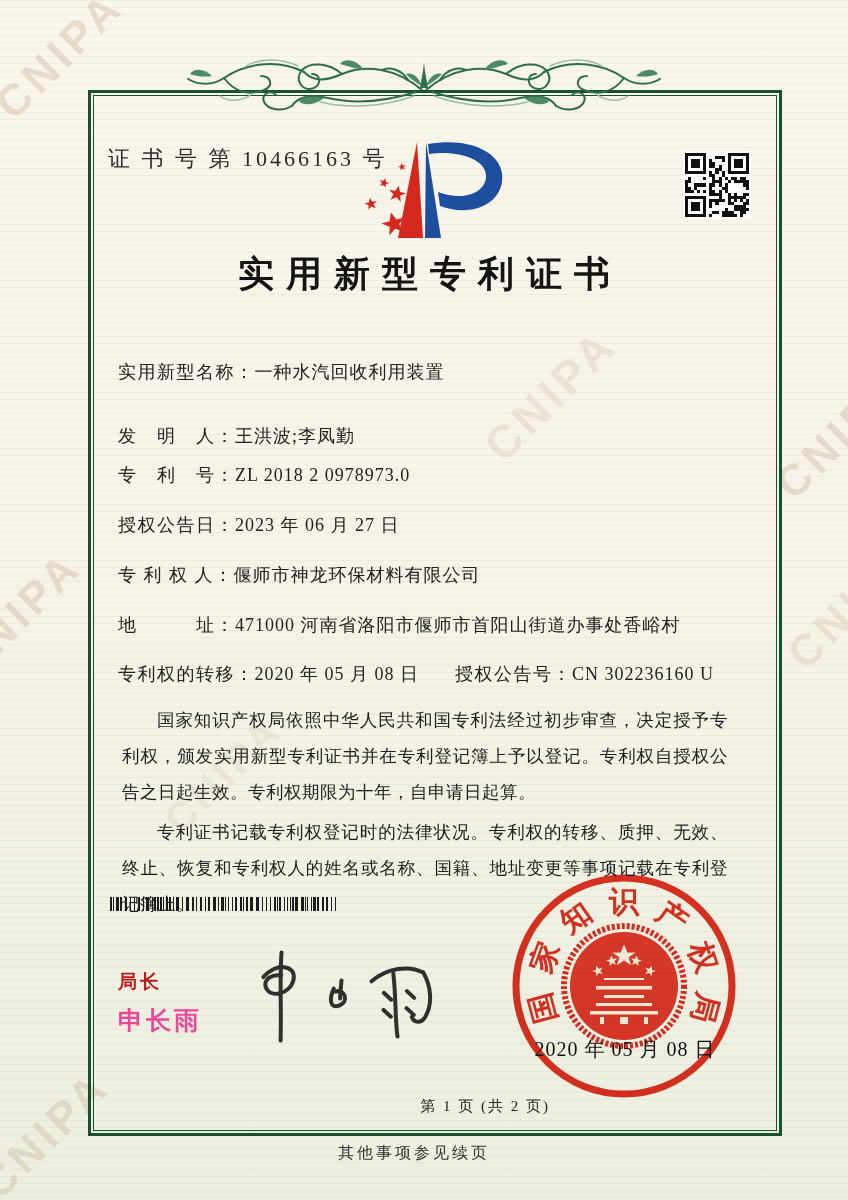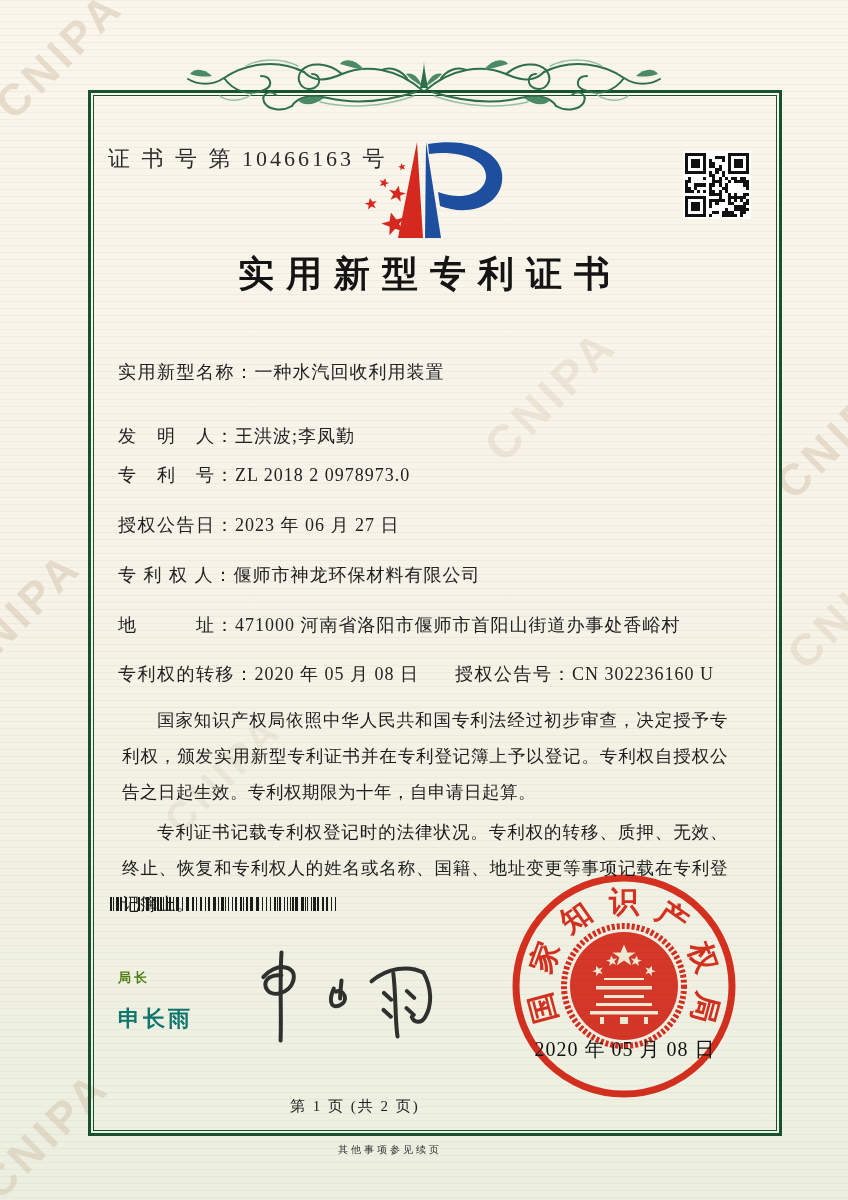--- a/index.html
+++ b/index.html
@@ -28,31 +28,31 @@
   .row{position:absolute;left:118px;font-size:18px;color:#222;z-index:4;white-space:nowrap}
   .flabel{display:inline-block;min-width:112px;letter-spacing:1.5px}
   .fvalue{letter-spacing:1px}
   .grant2{position:absolute;left:337px;top:0}
   
   .body-text{left:118px;top:698px;width:614px;font-size:17.5px;line-height:36px;
              text-align:justify;color:#1d1d1d;z-index:4}
   .body-text p{margin:4px;text-indent:2em;letter-spacing:.5px}
   
   .barcode{left:110px;top:897px;width:228px;height:14px;z-index:4}
-  .sig-title{left:118px;top:969px;font-size:13px;font-family:Liberation Mono, monospace;
-             font-weight:600;letter-spacing:3px;color:#4d7c0f;z-index:4}
-  .sig-name{left:118px;top:1004px;font-size:22px;font-family:"Liberation Sans","DejaVu Sans",sans-serif;
-            font-weight:600;letter-spacing:3px;color:#0f766e;z-index:4}
+  .sig-title{left:118px;top:969px;font-size:19px;font-family:Liberation Mono, monospace;
+             font-weight:600;letter-spacing:3px;color:#b91c1c;z-index:4}
+  .sig-name{left:118px;top:1004px;font-size:25px;font-family:"Liberation Sans","DejaVu Sans",sans-serif;
+            font-weight:600;letter-spacing:3px;color:#ec4899;z-index:4}
   .signature{left:246px;top:938px;width:214px;height:112px;z-index:4;transform:rotate(-2deg)}
   .seal{left:504px;top:866px;width:240px;height:240px;z-index:4;mix-blend-mode:multiply;opacity:.95}
   .seal-date{left:520px;top:1036px;width:210px;text-align:center;font-size:20px;color:#111;
              letter-spacing:1px;z-index:5;white-space:nowrap}
-  .page-footer{left:290px;top:1097px;width:260px;text-align:left;font-size:15px;
+  .page-footer{left:290px;top:1097px;width:260px;text-align:right;font-size:15px;
                letter-spacing:2px;color:#222;z-index:4}
-  .bottom-note{left:338px;top:1143px;font-size:10px;letter-spacing:3px;color:#333;z-index:4}
+  .bottom-note{left:338px;top:1143px;font-size:16px;letter-spacing:3px;color:#333;z-index:4}
 </style>
 </head>
 <body>
 
 <div class="wm" style="left:-20px;top:30px;font-size:44px">CNIPA</div>
 <div class="wm" style="left:468px;top:368px;font-size:46px;color:rgba(210,195,175,.34)">CNIPA</div>
 <div class="wm" style="left:-62px;top:590px;font-size:44px">CNIPA</div>
 <div class="wm" style="left:760px;top:410px;font-size:44px">CNIPA</div>
 <div class="wm" style="left:772px;top:580px;font-size:44px;color:rgba(206,186,163,.30)">CNIPA</div>
 <div class="wm" style="left:-34px;top:1110px;font-size:44px">CNIPA</div>

